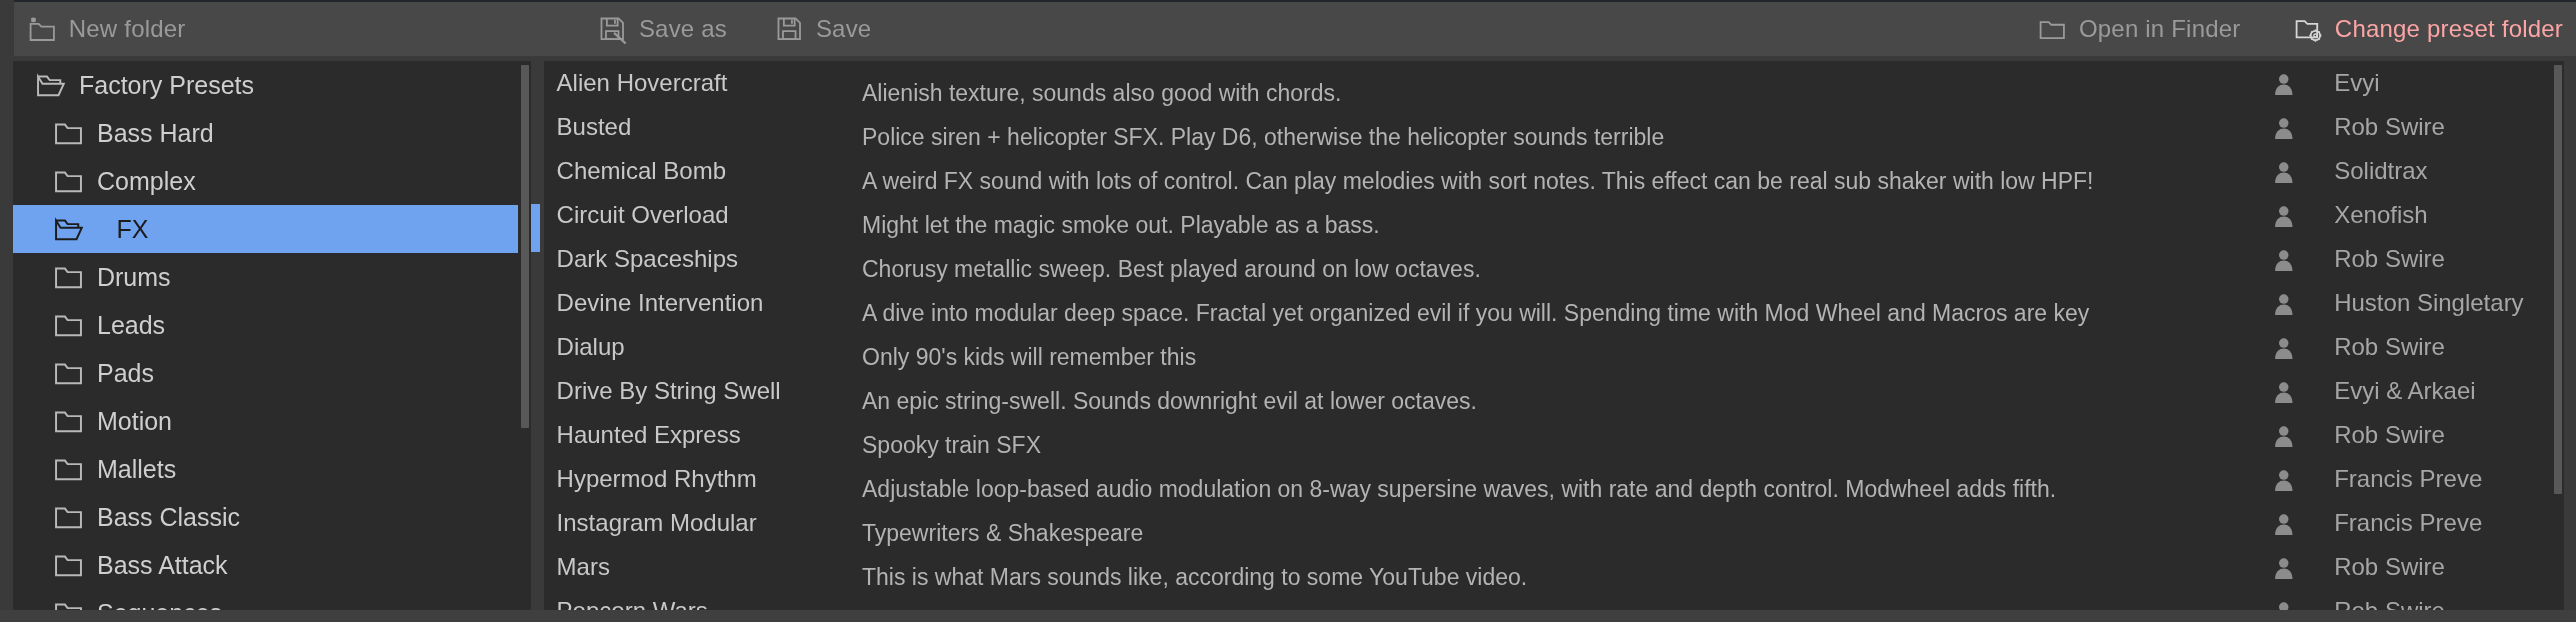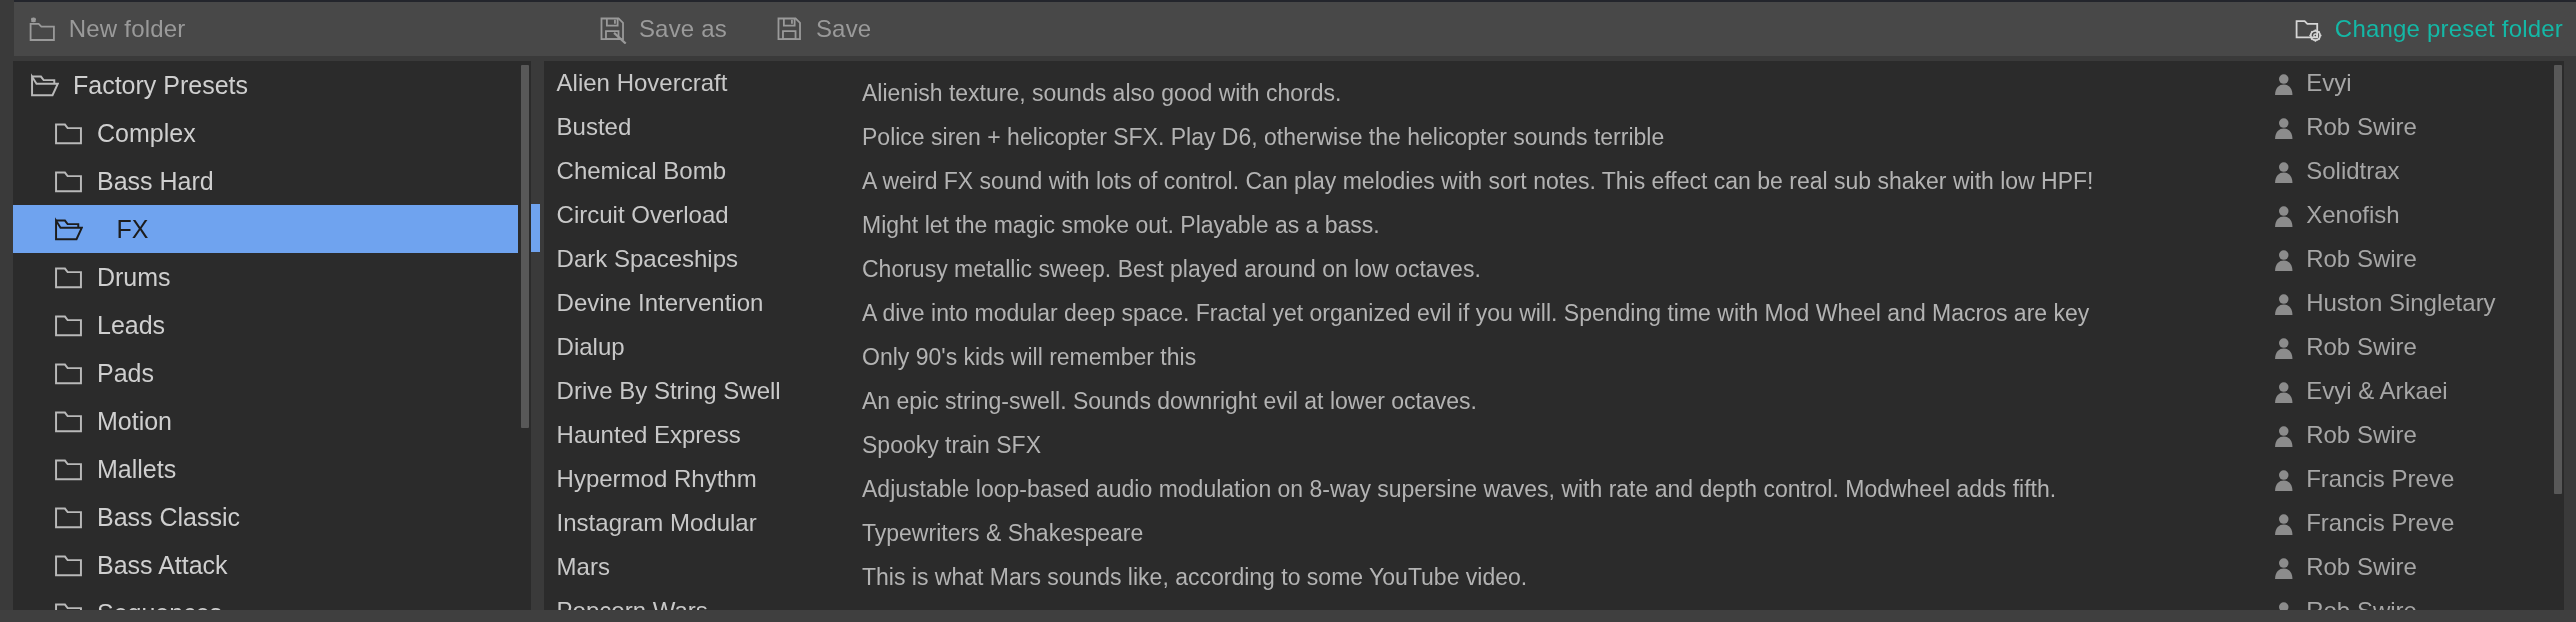--- a/index.html
+++ b/index.html
@@ -24,21 +24,21 @@
     padding: 0 12.6px;
     cursor: default;
     white-space: nowrap;
   }
   .tb-btn .tb-label {
     font-size: 24px;
     letter-spacing: 0.2px;
     margin-left: 11.7px;
   }
   .tb-dim  .tb-label { color: #9a9a9a; }
-  .tb-on   .tb-label { color: #14b8a6; }
+  .tb-on   .tb-label { color: #fca5a5; }
   .tb-icon { width: 30.5px; height: 30.5px; position: relative; flex: 0 0 auto; }
   .tb-dim .tb-icon svg { stroke: #9a9a9a; fill: none; }
   .tb-on  .tb-icon svg { stroke: #d6d6d6; fill: none; }
   .tb-spacer { flex: 1 1 auto; }
 
   
   #browser {
     position: absolute; left: 0; top: 56px;
     width: 2576px; height: 567px;
     background: #3a3a3a;
@@ -47,21 +47,21 @@
   
   #sidebar {
     position: absolute; left: 12.6px; top: 5.4px;
     width: 518px; height: 549px;
     background: #2b2b2b;
     overflow: hidden;
   }
   .tree-row {
     height: 48px;
     display: flex; align-items: center;
-    padding-left: 17px;
+    padding-left: 23px;
     cursor: default;
   }
   .tree-row.child { padding-left: 41px; }
   .tree-row .tlabel {
     font-size: 25px; color: #cfcfcf;
     margin-left: 14.4px; white-space: nowrap;
   }
   .tree-row.sel { background: #6fa3ef; }
   .tree-row.sel .tlabel { color: #1c1c1c; margin-left: 34px; }
   .tree-row.sel .folder svg { stroke: #1c1c1c; }
@@ -102,21 +102,21 @@
     overflow: hidden;
   }
   .c-desc {
     flex: 1 1 auto;
     font-size: 23px; color: #b3b3b3;
     overflow: hidden; text-overflow: clip; margin-top: 20px;
   }
   .c-auth {
     width: 278px; flex: 0 0 auto;
     display: flex; align-items: center;
-    font-size: 24px; color: #a6a6a6;
+    font-size: 24px; color: #a6a6a6; gap: 28px;
   }
   .c-auth .aname { margin-left: 11.7px; white-space: nowrap; }
   .person { width: 21.5px; height: 23px; flex: 0 0 auto; }
   .person svg { fill: #8c8c8c; }
 
   
   #ls-track {
     position: absolute; left: 2551px; top: 5.4px;
     width: 12.6px; height: 549px; background: #2b2b2b;
   }
@@ -171,20 +171,28 @@
         <path d="M11 5 L11 13 L23 13 L23 5" stroke-width="2"></path>
         <path d="M20 6.5 L20 11" stroke-width="2"></path>
         <path d="M10 19 L24 19 L24 28 L10 28 Z" stroke-width="2"></path>
       </svg>
     </span>
     <span class="tb-label">Save</span>
   </div>
 
   <div class="tb-spacer"></div>
 
+  <div class="tb-btn tb-dim">
+    <span class="tb-icon">
+      <svg viewBox="0 0 34 34" width="30.5" height="30.5">
+        <path d="M4 9 L13 9 L16 12 L30 12 L30 27 L4 27 Z" stroke-width="2"></path>
+      </svg>
+    </span>
+    <span class="tb-label">Open in Finder</span>
+  </div>
 
   <div style="width:27px"></div>
 
   <div class="tb-btn tb-on">
     <span class="tb-icon">
       <svg viewBox="0 0 34 34" width="30.5" height="30.5">
         <path d="M4 8 L13 8 L16 11 L27 11 L27 26 L4 26 Z" stroke-width="2"></path>
         <circle cx="25" cy="24" r="5.2" stroke-width="2"></circle>
         <circle cx="25" cy="24" r="1.8" stroke-width="1.6"></circle>
         <path d="M25 17.2 L25 19 M25 29 L25 30.8 M18.2 24 L20 24 M30 24 L31.8 24
@@ -205,27 +213,27 @@
     <span class="folder"><svg viewBox="0 0 32 27" width="29" height="24">
             <path d="M2 4 L12 4 L15 8 L27 8 L27 12"></path>
             <path d="M2 4 L2 25 L25 25 L31 12 L7 12 Z"></path>
           </svg></span>
     <span class="tlabel">Factory Presets</span>
   </div>
       <div class="tree-row child">
     <span class="folder"><svg viewBox="0 0 32 27" width="29" height="24">
             <path d="M2 4 L12 4 L15 8 L30 8 L30 25 L2 25 Z"></path>
           </svg></span>
+    <span class="tlabel">Bass Hard</span>
+  </div>
+      <div class="tree-row child">
+    <span class="folder"><svg viewBox="0 0 32 27" width="29" height="24">
+            <path d="M2 4 L12 4 L15 8 L30 8 L30 25 L2 25 Z"></path>
+          </svg></span>
     <span class="tlabel">Complex</span>
-  </div>
-      <div class="tree-row child">
-    <span class="folder"><svg viewBox="0 0 32 27" width="29" height="24">
-            <path d="M2 4 L12 4 L15 8 L30 8 L30 25 L2 25 Z"></path>
-          </svg></span>
-    <span class="tlabel">Bass Hard</span>
   </div>
       <div class="tree-row child sel">
     <span class="folder"><svg viewBox="0 0 32 27" width="29" height="24">
             <path d="M2 4 L12 4 L15 8 L27 8 L27 12"></path>
             <path d="M2 4 L2 25 L25 25 L31 12 L7 12 Z"></path>
           </svg></span>
     <span class="tlabel">FX</span>
   </div>
       <div class="tree-row child">
     <span class="folder"><svg viewBox="0 0 32 27" width="29" height="24">

